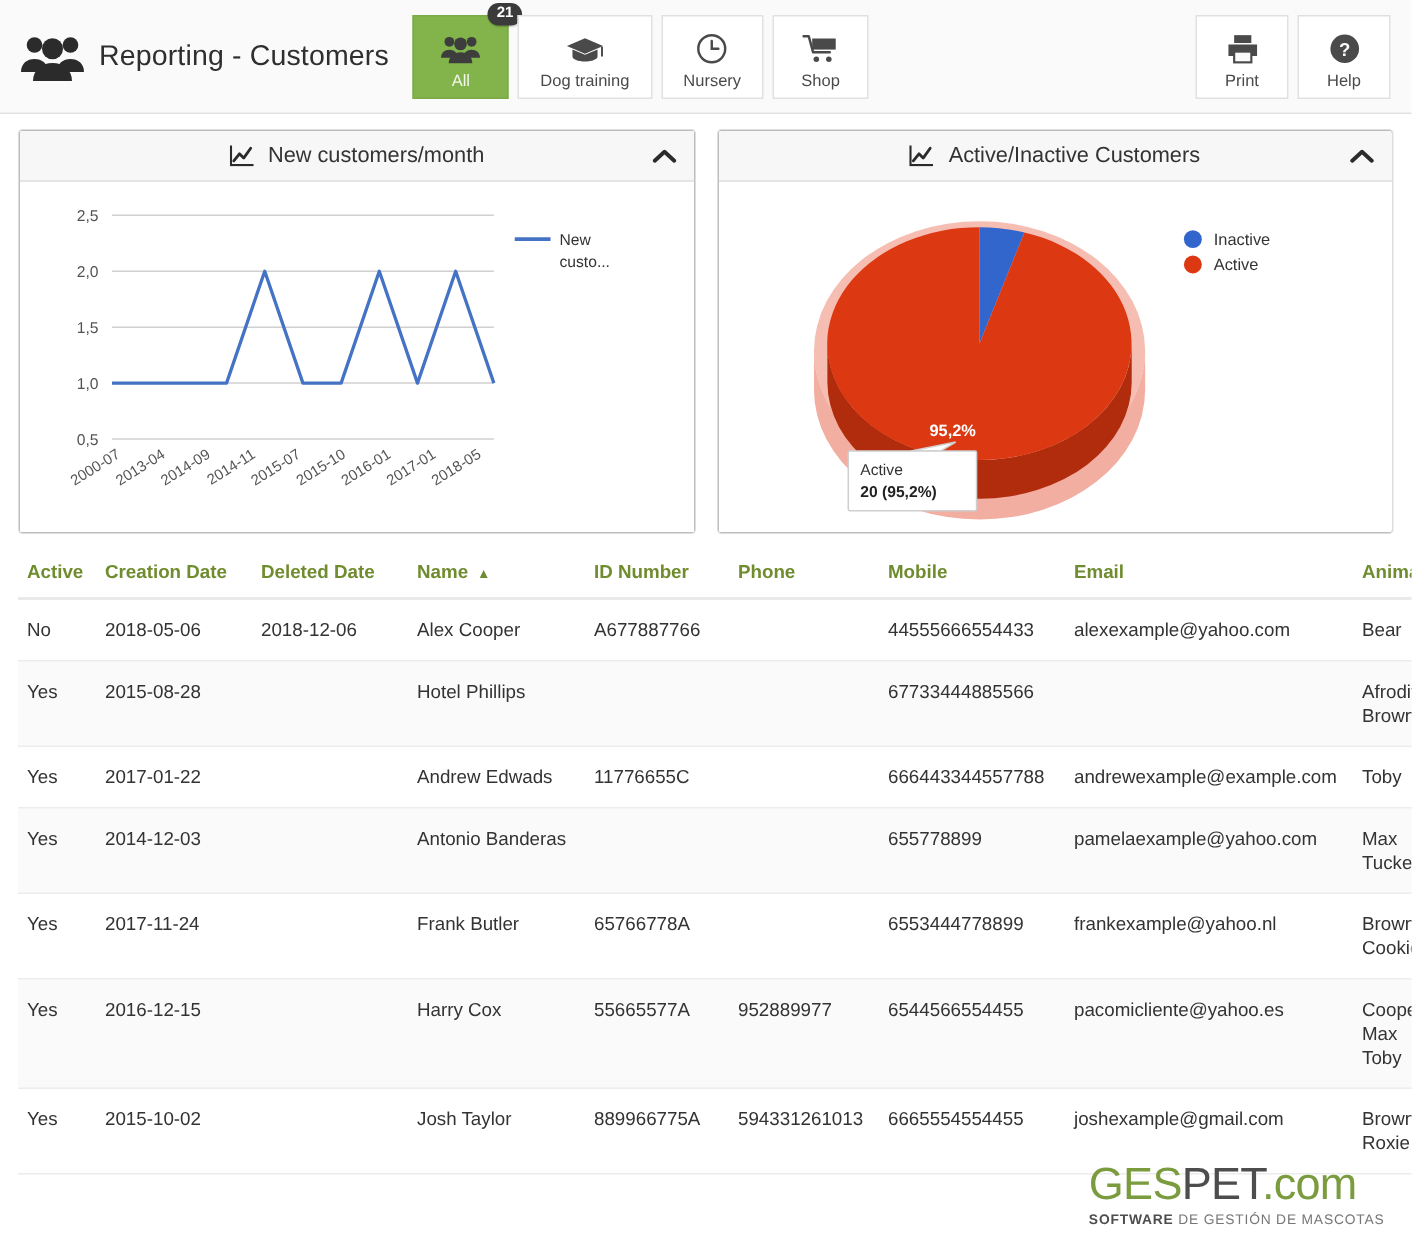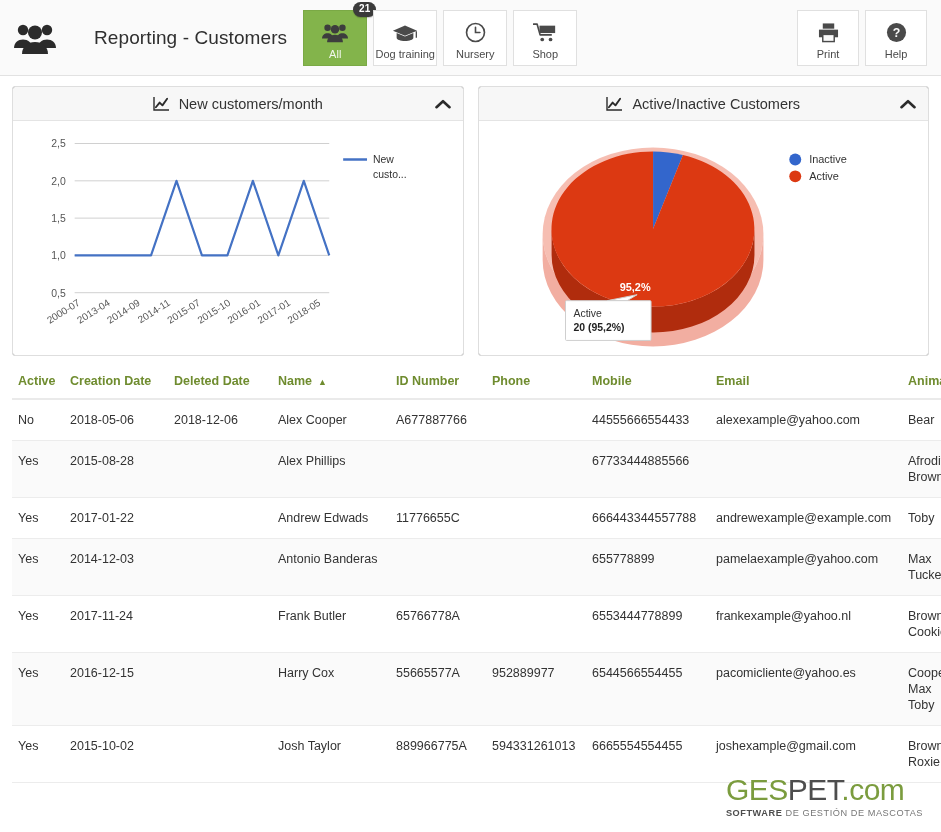--- a/index.html
+++ b/index.html
@@ -16,31 +16,31 @@
   
   .topbar {
     position: relative;
     height: 76px;
     padding: 0 14px;
     display: flex;
     align-items: center;
     background: #fafafa;
     border-bottom: 1px solid #e2e2e2;
   }
-  .brand-block { display: flex; align-items: center; flex: 0 0 auto; gap: 28px; }
+  .brand-block { display: flex; align-items: center; flex: 0 0 auto; }
   .brand-icon { width: 42px; height: 34px; margin-right: 10px; display: block; }
   .page-title {
     font-size: 19px; color: #2f2f2f; font-weight: normal; white-space: nowrap;
     letter-spacing: .1px;
   }
   .tabs { display: flex; align-items: stretch; margin-left: 16px; gap: 6px; }
   .tab {
     position: relative;
     min-width: 64px;
-    padding: 7px 1px 5px;
+    padding: 7px 14px 5px;
     background: #fff;
     border: 1px solid #e0e0e0;
     display: flex; flex-direction: column; align-items: center; justify-content: flex-end;
     cursor: pointer;
     height: 56px;
   }
   .tab.active { background: #7cb342; background: #81b councils; }
   .tab.active { background: #83b44b; border-color: #7aa945; }
   .tab .t-ico { height: 24px; display: flex; align-items: center; justify-content: center; margin-bottom: 3px; }
   .tab .t-label { font-size: 11px; color: #4a4a4a; white-space: nowrap; }
@@ -355,21 +355,21 @@
           <td class="col-mobile">44555666554433</td>
           <td class="col-email">alexexample@yahoo.com</td>
           <td class="col-animals">
             <span class="multi">Bear</span>
           </td>
         </tr>
         <tr>
           <td class="col-active">Yes</td>
           <td class="col-creation">2015-08-28</td>
           <td class="col-deleted"></td>
-          <td class="col-name name-cell">Alex Phillips</td>
+          <td class="col-name name-cell">Hotel Phillips</td>
           <td class="col-id"></td>
           <td class="col-phone"></td>
           <td class="col-mobile">67733444885566</td>
           <td class="col-email"></td>
           <td class="col-animals">
             <span class="multi">Afrodita</span>
             <span class="multi">Brownie</span>
           </td>
         </tr>
         <tr>

